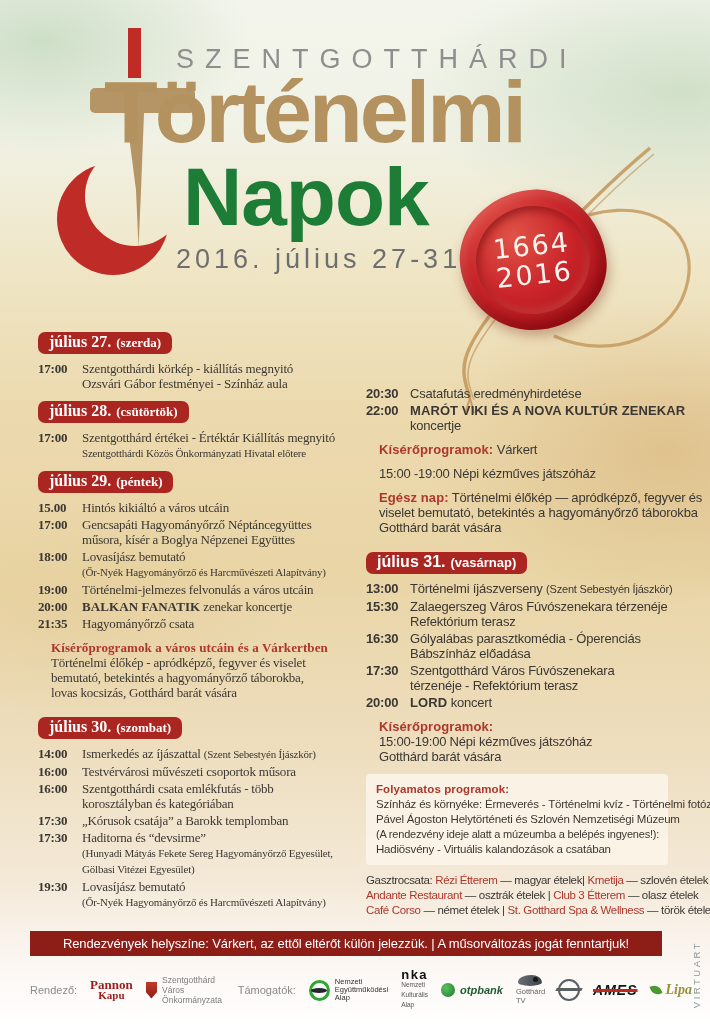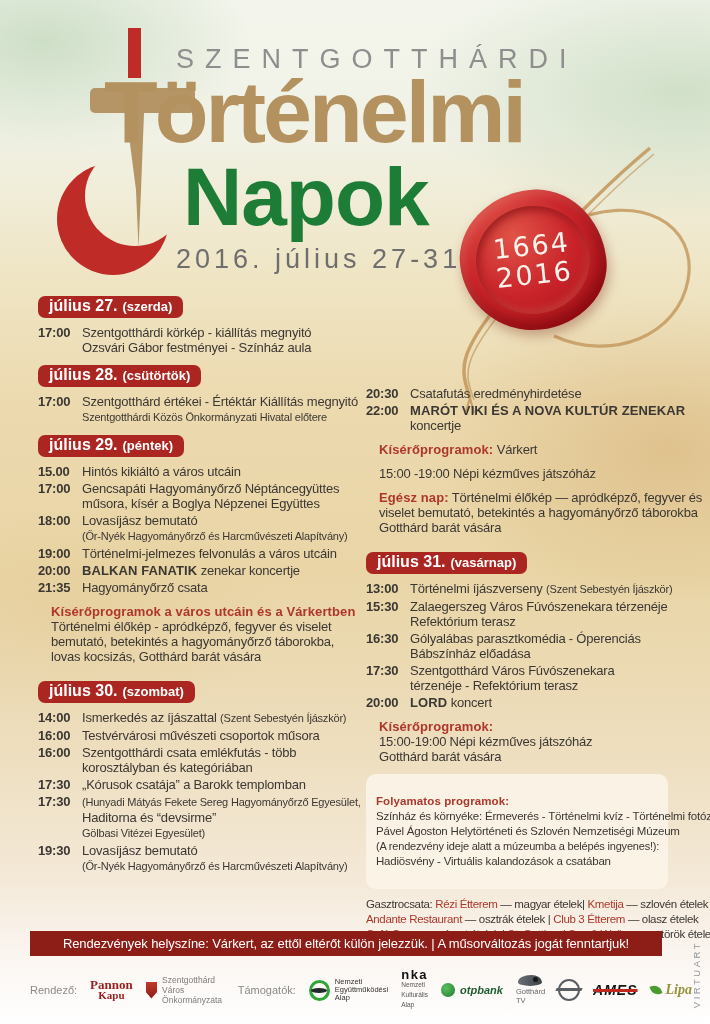--- a/index.html
+++ b/index.html
@@ -22,35 +22,35 @@
   .seal{position:absolute;left:460px;top:190px;width:146px;height:140px;z-index:2;transform:rotate(-6deg);
     background:radial-gradient(circle at 38% 32%, #e05347 0%, #c9242a 45%, #9f0f16 100%);
     border-radius:53% 47% 50% 50% / 48% 55% 45% 52%;
     box-shadow:2px 6px 12px rgba(120,40,20,.35), inset -5px -9px 14px rgba(110,0,5,.55), inset 4px 6px 10px rgba(255,160,140,.35);}
   .seal-core{position:absolute;inset:16px;border-radius:50%;
     box-shadow:inset 2px 4px 10px rgba(100,0,8,.55), inset -2px -4px 8px rgba(255,150,130,.28);}
   .seal-years{position:absolute;inset:0;display:flex;flex-direction:column;align-items:center;justify-content:center;
     color:#fcf3ec;font-family:"DejaVu Sans",sans-serif;font-size:27px;line-height:29px;letter-spacing:2px;font-weight:400;}
   
   .col{position:absolute;font-size:13px;line-height:15px;letter-spacing:-.2px;z-index:3;}
-  #col-left{left:38px;top:296px;width:326px;}
+  #col-left{left:38px;top:332px;width:326px;font-family:Liberation Serif, serif;}
   #col-right{left:366px;top:384px;width:334px;}
   .line{white-space:nowrap;min-height:15px;}
   .day-badge{display:inline-block;background:#ac2621;color:#fff;border-radius:7px;padding:2px 11px 4px;
     font-size:16px;font-weight:700;margin:8px 0 5px;letter-spacing:0;}
   .day-badge .wd{font-size:13px;font-weight:600;margin-left:5px;}
   .blk:first-child .day-badge{margin-top:0;}
   .event-row{display:flex;margin:2px 0;}
   .time{flex:0 0 44px;font-weight:600;}
   .etext{flex:1;}
   .b{font-weight:700;letter-spacing:.1px;}
   .r{color:#ae372c;}
   .sm{font-size:11px;}
   .para{margin:9px 13px;}
-  .box{background:rgba(251,244,231,.92);border-radius:10px;padding:20px 10px;margin:10px 0 8px;
+  .box{background:rgba(251,244,231,.92);border-radius:4px;padding:8px 10px;margin:10px 0 8px;
     font-size:11.5px;line-height:14px;width:282px;}
   .gastro{font-size:11.5px;line-height:15px;letter-spacing:-.35px;margin-top:8px;}
   
   .banner{position:absolute;left:30px;top:931px;width:632px;height:25px;background:#8c1d17;color:#fff;
     font-size:13px;line-height:25px;text-align:center;letter-spacing:-.1px;z-index:4;}
   .logos{position:absolute;left:30px;top:964px;width:645px;height:52px;display:flex;align-items:center;gap:13px;color:#8a8a8a;z-index:4;}
   .lg-label{font-size:11px;}
   .lg{display:flex;align-items:center;gap:5px;}
   .pannon{flex-direction:column;gap:0;color:#9b1c1c;font-family:"Liberation Serif",serif;text-align:center;line-height:11px;}
   .pk1{font-size:13px;font-weight:700;} .pk2{font-size:11px;font-weight:700;}
@@ -186,22 +186,22 @@
             <div class="line"><span>korosztályban és kategóriában</span></div>
           </div>
         </div><div class="event-row">
           <div class="time">17:30</div>
           <div class="etext">
             <div class="line"><span>„Kórusok csatája” a Barokk templomban</span></div>
           </div>
         </div><div class="event-row">
           <div class="time">17:30</div>
           <div class="etext">
+            <div class="line"><span>Haditorna és “devsirme”</span></div>
             <div class="line"><span class="sm">(Hunyadi Mátyás Fekete Sereg Hagyományőrző Egyesület,</span></div>
-            <div class="line"><span>Haditorna és “devsirme”</span></div>
             <div class="line"><span class="sm">Gölbasi Vitézei Egyesület)</span></div>
           </div>
         </div><div class="event-row">
           <div class="time">19:30</div>
           <div class="etext">
             <div class="line"><span>Lovasíjász bemutató</span></div>
             <div class="line"><span class="sm">(Őr-Nyék Hagyományőrző és Harcművészeti Alapítvány)</span></div>
           </div>
         </div></div>
     </div>

